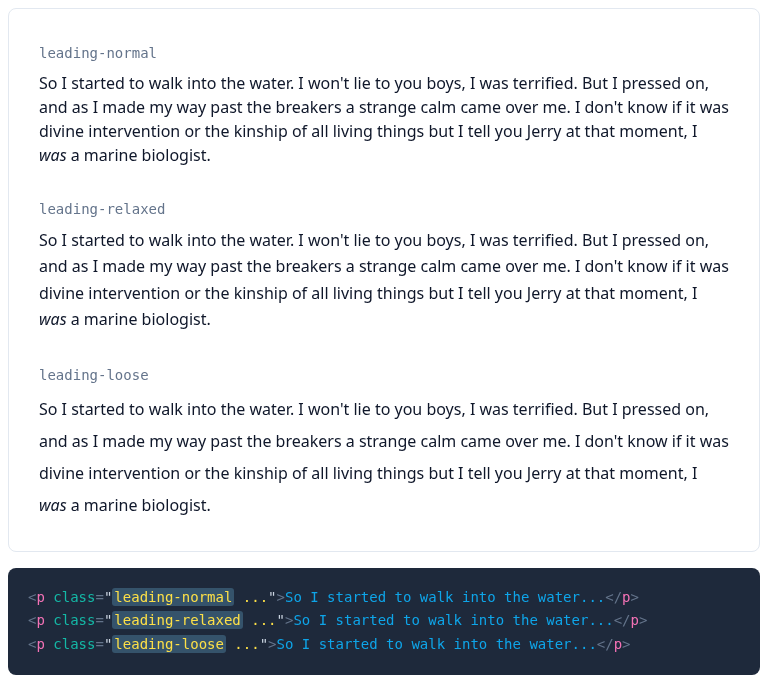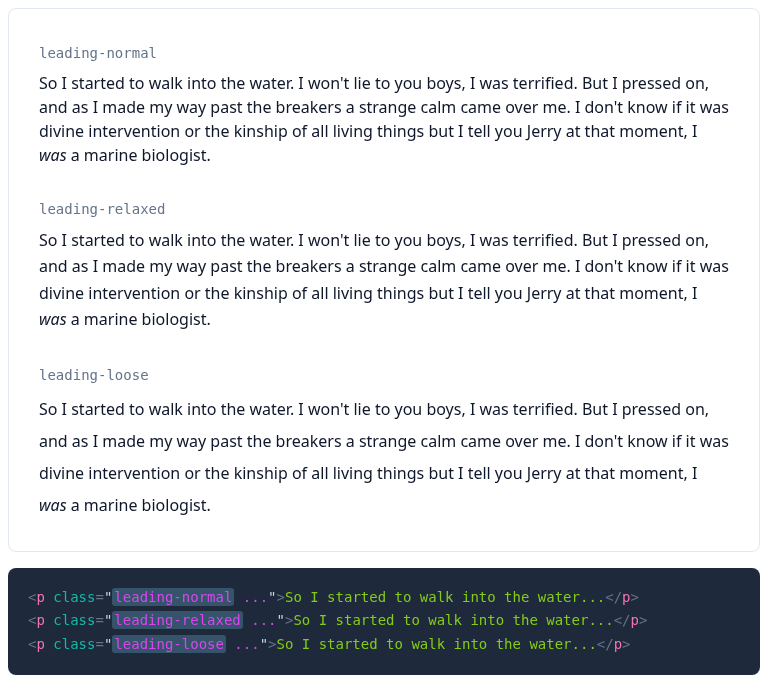--- a/index.html
+++ b/index.html
@@ -44,23 +44,23 @@
     line-height: 1.7;
     color: #e2e8f0;
     overflow-x: auto;
     white-space: pre;
   }
   .tok-punc    { color: #64748b; }
   .tok-tag     { color: #f472b6; }
   .tok-attr    { color: #14b8a6; }
   .tok-eq      { color: #64748b; }
   .tok-quote   { color: #cbd5e1; }
-  .tok-string  { color: #d946ef; }
+  .tok-string  { color: #fde047; }
   .tok-hl      { background: rgba(125, 211, 252, 0.25); border-radius: 3px; padding: 1px 2px; }
-  .tok-content { color: #84cc16; text-align: right; }
+  .tok-content { color: #0ea5e9; text-align: right; }
   .code-line   { display: block; }
 </style>
 </head>
 <body>
 
 <div class="preview-panel">
 
   <div class="example-block">
     <div class="class-label">leading-normal</div>
     <p class="sample-text leading-normal"><span>So I started to walk into the water. I won't lie to you boys, I was terrified. But I pressed on, and as I made my way past the breakers a strange calm came over me. I don't know if it was divine intervention or the kinship of all living things but I tell you Jerry at that moment, I </span><em>was</em><span> a marine biologist.</span></p>

